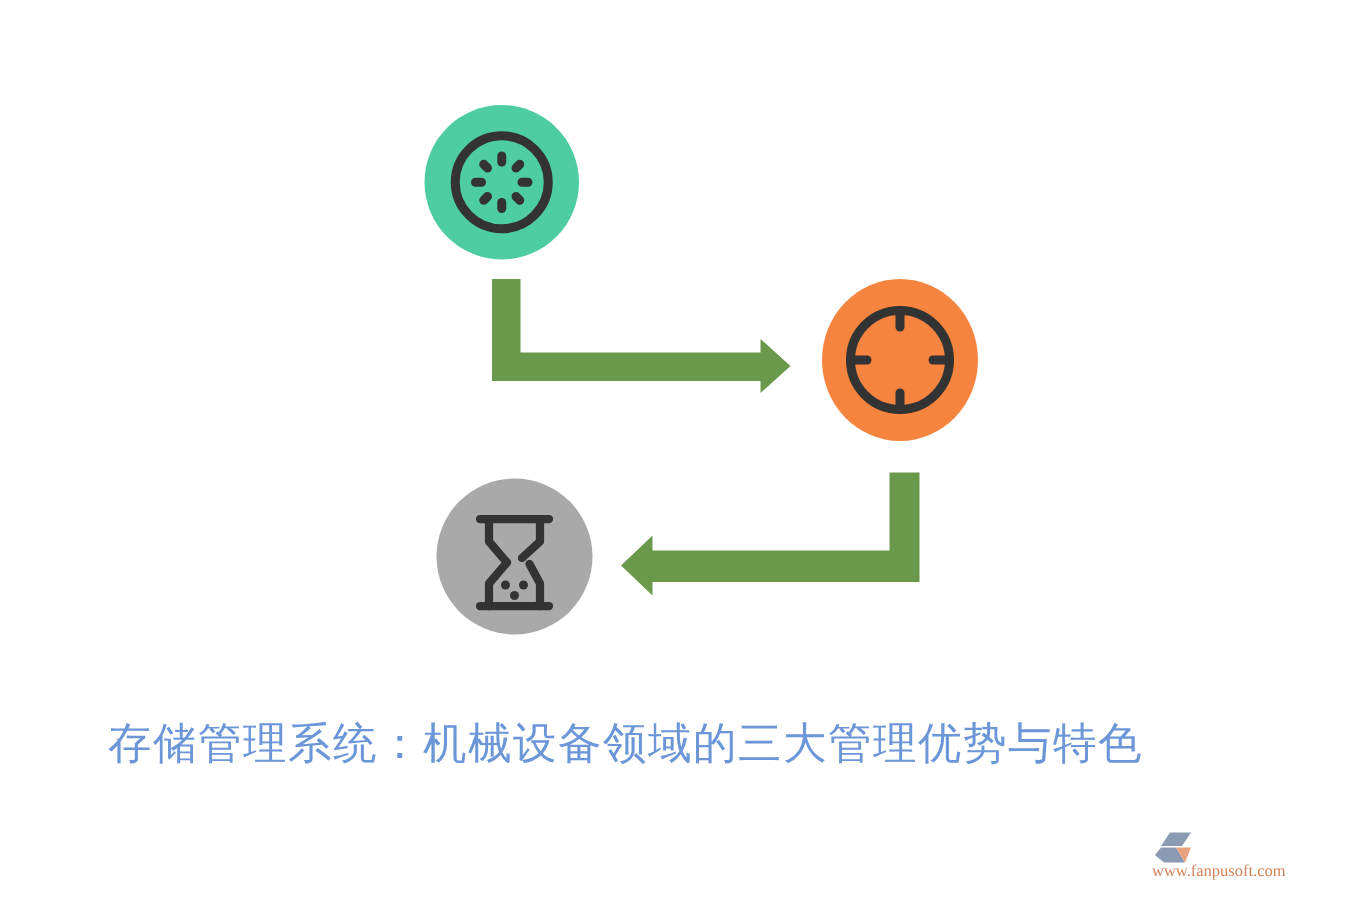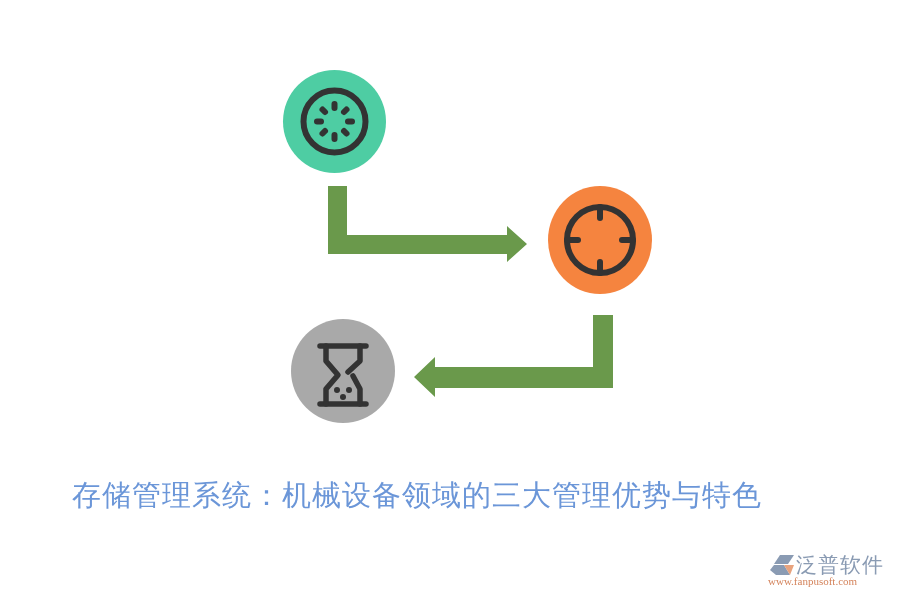--- a/index.html
+++ b/index.html
@@ -66,15 +66,14 @@
 </div>
 
 <div class="title" style="color:#6b96d8;">存储管理系统：机械设备领域的三大管理优势与特色</div>
 
 <div class="logo">
   <svg width="26" height="22" viewBox="0 0 26 22" style="position:absolute;left:2px;top:1px;">
     <polygon points="10,1 24,1 18,10 4,10" fill="#8a9bb3"></polygon>
     <polygon points="4,11 14,11 20,21 6,21 0,16" fill="#8a9bb3"></polygon>
     <polygon points="14,11 24,11 20,21" fill="#e8a37e"></polygon>
   </svg>
-  <span class="logo-cn">泛普软件</span>
   <span class="logo-url">www.fanpusoft.com</span>
 </div>
 
 </body></html>

